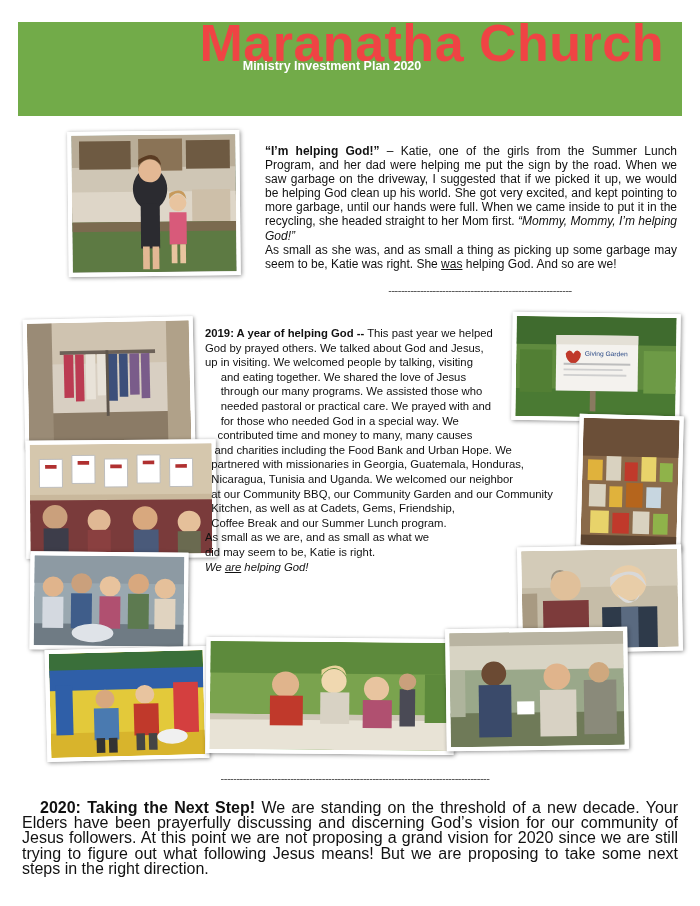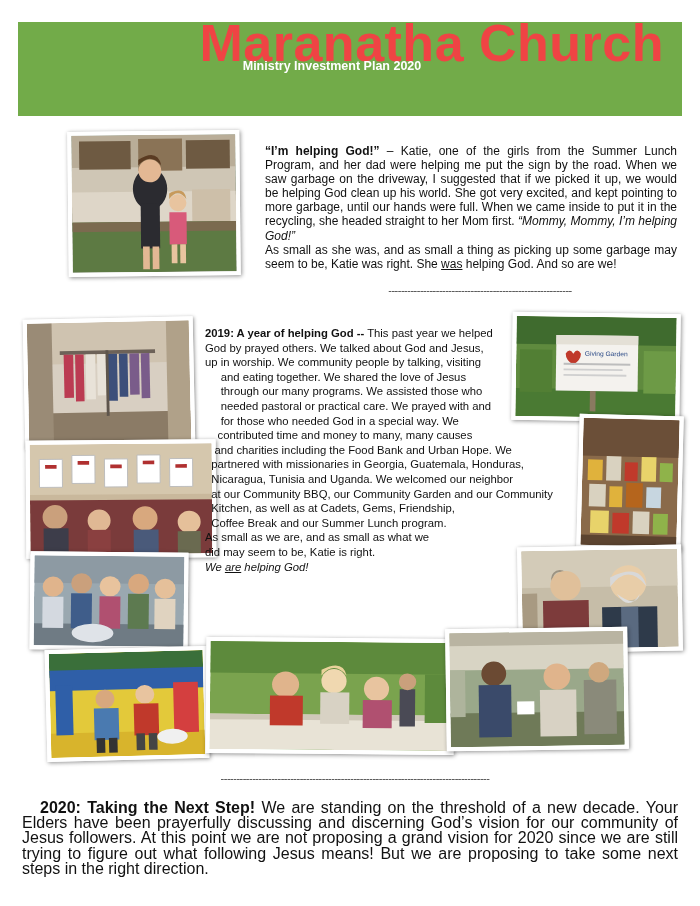--- a/index.html
+++ b/index.html
@@ -346,21 +346,21 @@
       <circle cx="156" cy="44" r="11" fill="#cfa87e"></circle>
       <rect x="70" y="74" width="18" height="14" fill="#ffffff"></rect>
       <rect x="0" y="40" width="16" height="50" fill="#aeb49c"></rect>
     </svg>
   </div>
 </div>
 
 <div class="story-block" style="left:205px; top:326px; width:370px;">
   <div class="story-line"><b>2019: A year of helping God --</b> This past year we helped</div>
   <div class="story-line">God by prayed others. We talked about God and Jesus,</div>
-  <div class="story-line">up in worship. We community people by talking, visiting</div>
+  <div class="story-line">up in visiting. We welcomed people by talking, visiting</div>
   <div class="story-line">&nbsp;&nbsp;&nbsp;&nbsp;&nbsp;and eating together. We shared the love of Jesus</div>
   <div class="story-line">&nbsp;&nbsp;&nbsp;&nbsp;&nbsp;through our many programs. We assisted those who</div>
   <div class="story-line">&nbsp;&nbsp;&nbsp;&nbsp;&nbsp;needed pastoral or practical care. We prayed with and</div>
   <div class="story-line">&nbsp;&nbsp;&nbsp;&nbsp;&nbsp;for those who needed God in a special way. We</div>
   <div class="story-line">&nbsp;&nbsp;&nbsp;&nbsp;contributed time and money to many, many causes</div>
   <div class="story-line">&nbsp;&nbsp;&nbsp;and charities including the Food Bank and Urban Hope. We</div>
   <div class="story-line">&nbsp;&nbsp;partnered with missionaries in Georgia, Guatemala, Honduras,</div>
   <div class="story-line">&nbsp;&nbsp;Nicaragua, Tunisia and Uganda. We welcomed our neighbor</div>
   <div class="story-line">&nbsp;&nbsp;at our Community BBQ, our Community Garden and our Community</div>
   <div class="story-line">&nbsp;&nbsp;Kitchen, as well as at Cadets, Gems, Friendship,</div>

